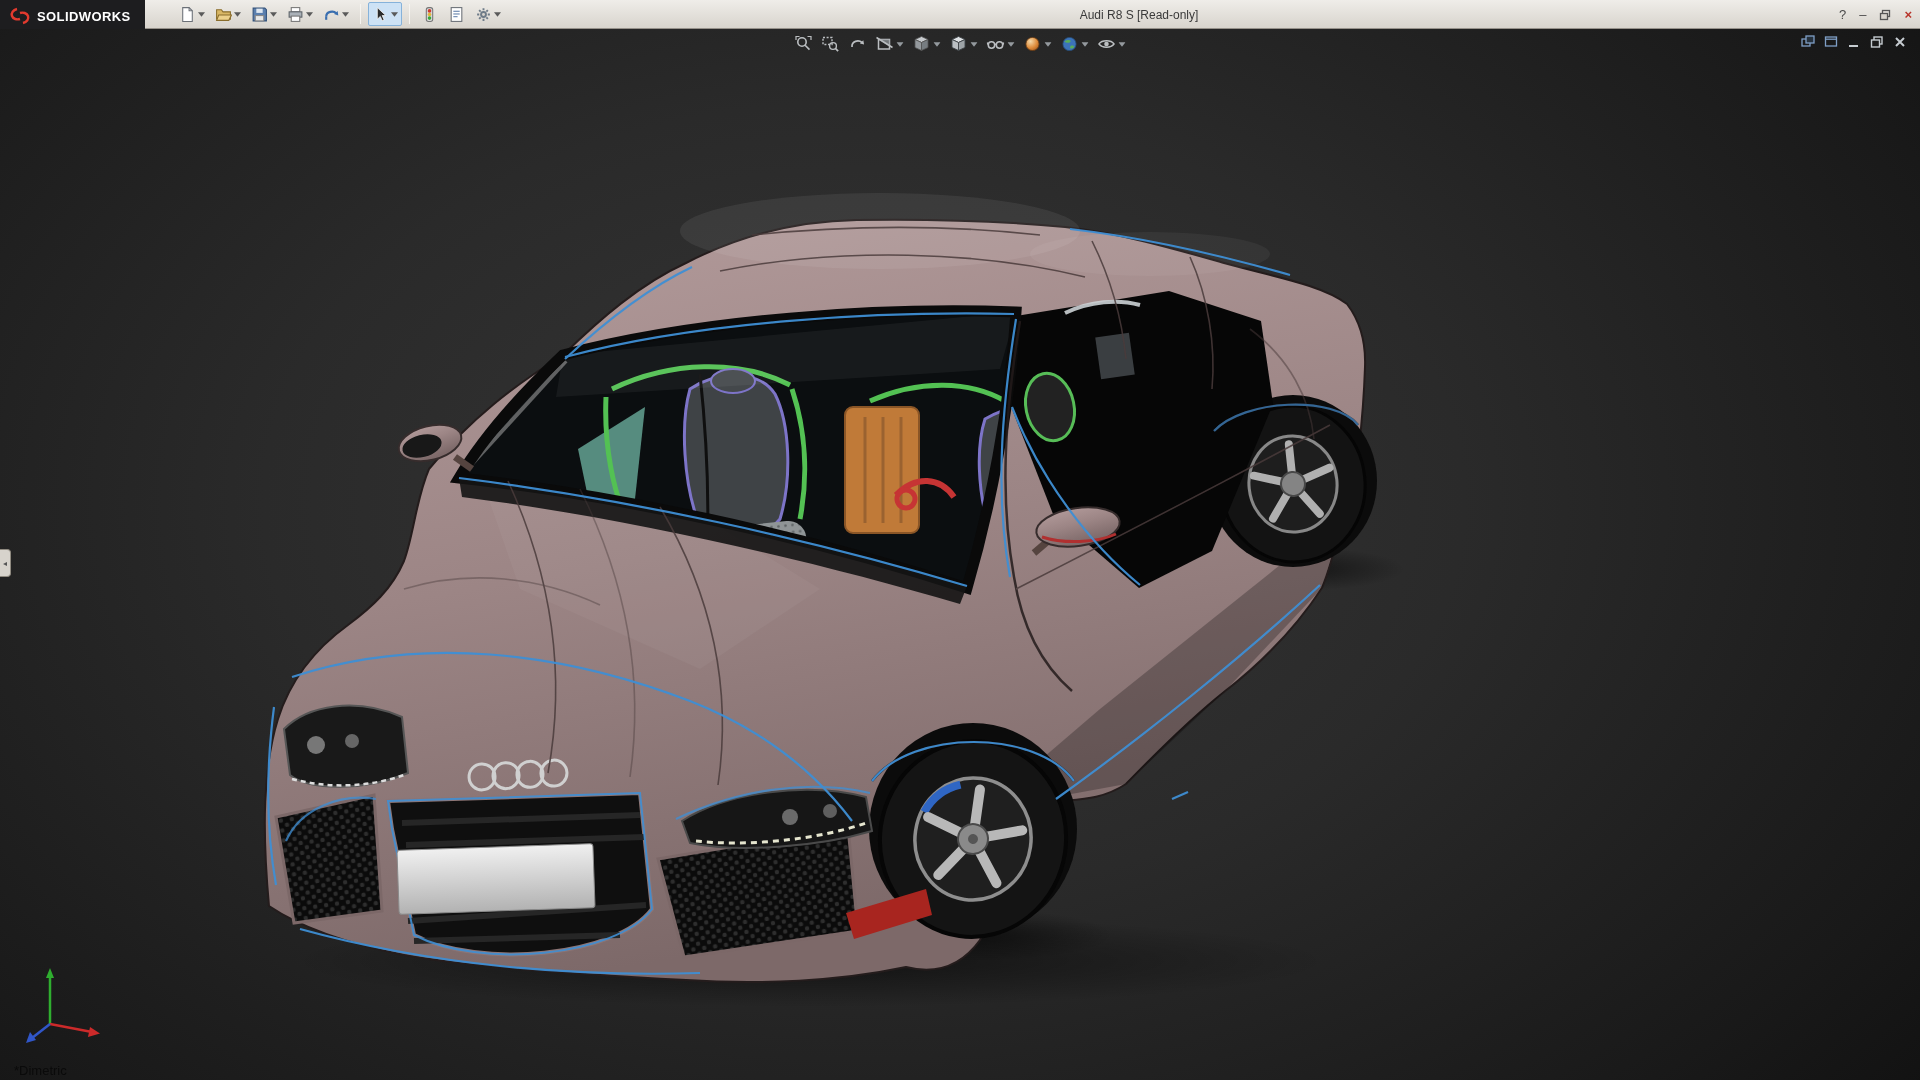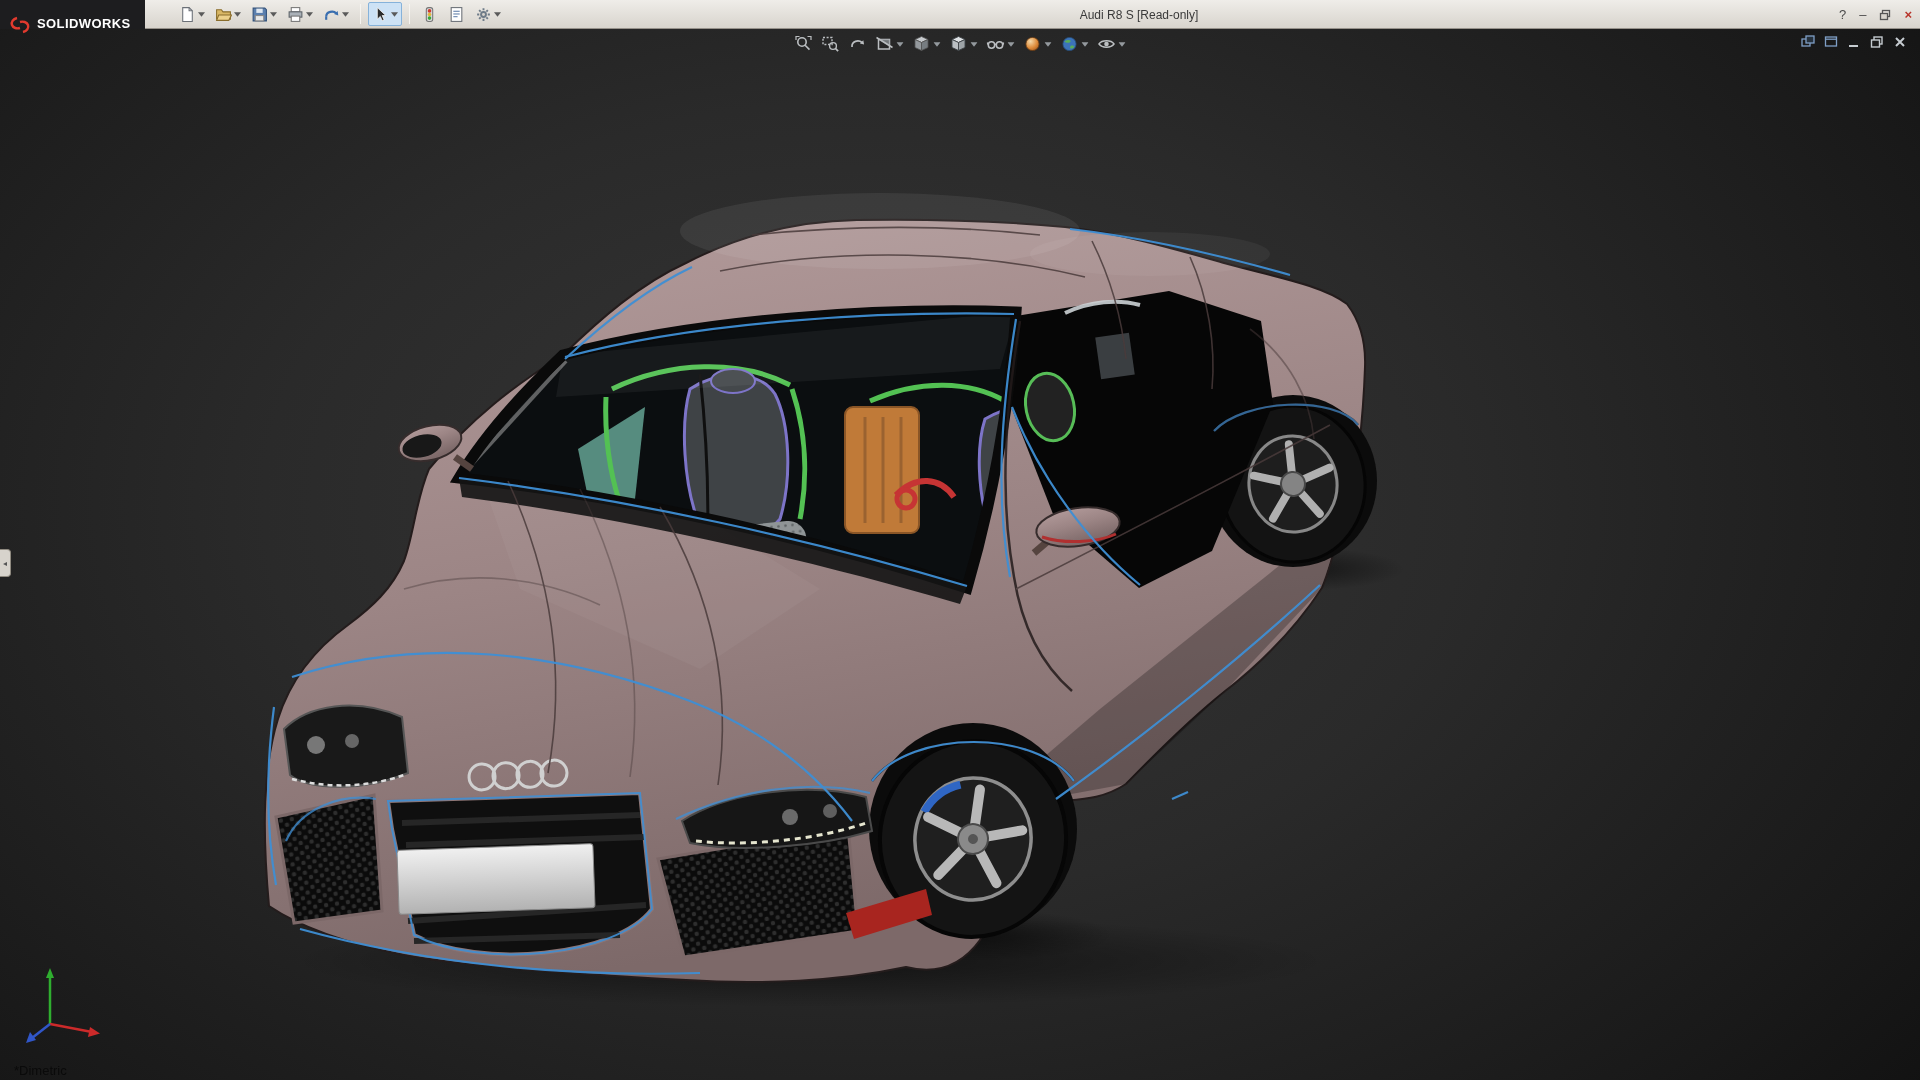--- a/index.html
+++ b/index.html
@@ -4,22 +4,22 @@
 <style>
   *{margin:0;padding:0;box-sizing:border-box}
   html,body{width:1920px;height:1080px;overflow:hidden;background:#000;
     font-family:"Liberation Sans",sans-serif}
   #app{position:relative;width:1920px;height:1080px}
 
   
   .titlebar{position:absolute;top:0;left:0;right:0;height:29px;
     background:linear-gradient(#efede9,#d8d4cd);
     border-bottom:1px solid #96918a;display:flex;align-items:center;z-index:30}
-  .brand{height:29px;background:#1d1d1f;display:flex;gap:6px;
-    padding:16px 14px 0 9px;flex:0 0 auto}
+  .brand{height:29px;background:#1d1d1f;display:flex;align-items:center;gap:6px;
+    padding:4px 14px 0 9px;flex:0 0 auto}
   .brand-text{color:#fff;font-size:13px;font-weight:bold;letter-spacing:.4px}
   .tbgroup{display:flex;align-items:center;margin-left:30px;gap:2px}
   .tbtn{height:24px;display:flex;align-items:center;padding:0 3px;border:1px solid transparent;border-radius:2px}
   .tbtn.active{background:#cde2f5;border-color:#86b2da}
   .ticon{width:17px;height:17px;display:block}
   .caret{width:7px;height:5px;margin-left:2px;display:block}
   .tsep{width:1px;height:20px;background:#b6b1a8;border-right:1px solid #f6f4f0;margin:0 5px}
   .doc-title{position:absolute;left:1139px;top:0;height:30px;transform:translateX(-50%);
     display:flex;align-items:center;font-size:12px;color:#3a3a3a;white-space:nowrap}
   .winctl{position:absolute;right:8px;top:0;height:29px;display:flex;align-items:center;gap:13px}

